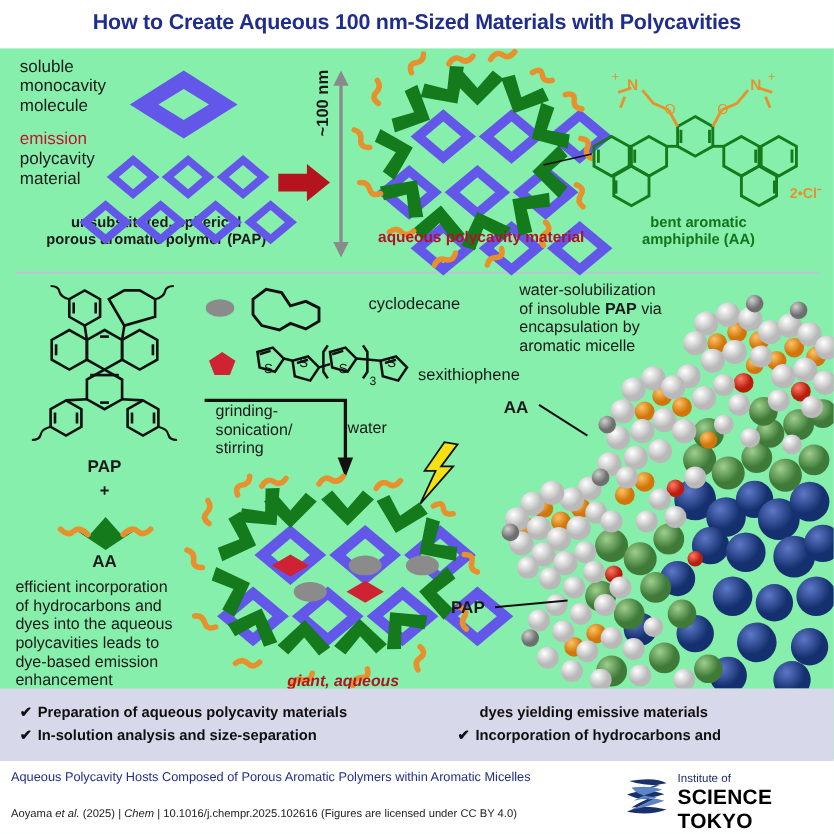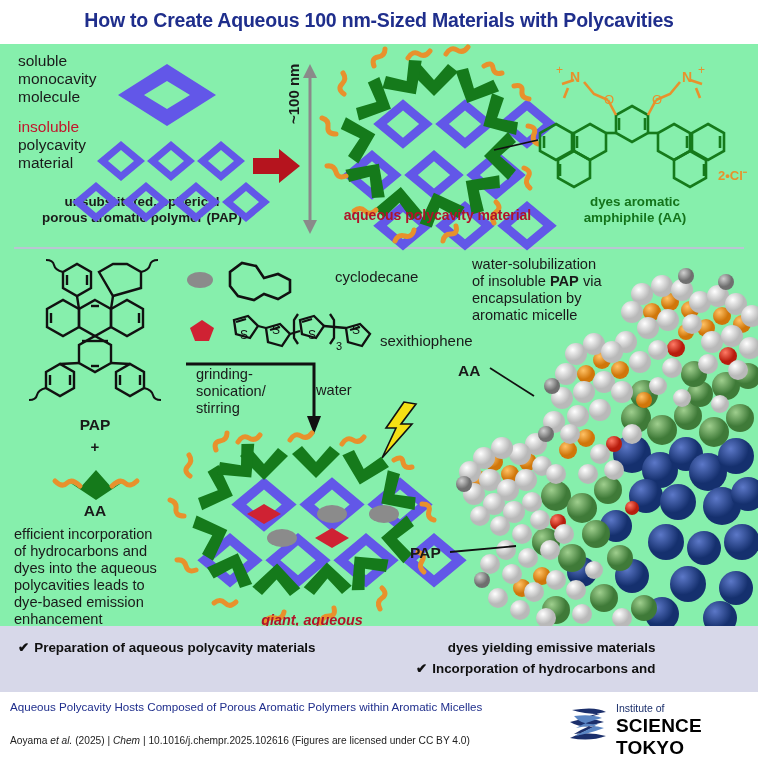--- a/index.html
+++ b/index.html
@@ -28,21 +28,21 @@
   .red{color:#c2152b;}
   .darkred{color:#b01329;}
   .green{color:#14731b;}
 
   
   svg{display:block;overflow:visible;}
   .abs{position:absolute;}
 
   
   .bullets{position:absolute;left:0;top:626px;width:758px;height:66px;background:#d7d8e9;}
-  .bullet-col{position:absolute;font-size:13.4px;font-weight:bold;color:#101010;line-height:1.55;text-align:right;}
+  .bullet-col{position:absolute;font-size:13.4px;font-weight:bold;color:#101010;line-height:1.55;}
   .bullet-col span.ck{margin-right:5px;}
 
   
   .footer{position:absolute;left:0;top:692px;width:758px;height:66px;background:#ffffff;}
   .foot-title{position:absolute;left:10px;top:7px;width:540px;font-size:11.6px;font-weight:normal;color:#1f2e8c;line-height:1.32;}
   .foot-cite{position:absolute;left:10px;top:43px;width:560px;font-size:10.2px;color:#222;}
   .foot-cite i{font-style:italic;}
   .logo{position:absolute;left:566px;top:700px;width:182px;height:48px;}
   .logo-txt1{position:absolute;left:50px;top:2px;font-size:10.5px;color:#1b2f6b;}
   .logo-txt2{position:absolute;left:50px;top:15px;font-size:19px;font-weight:bold;color:#000000;letter-spacing:0.2px;}
@@ -56,21 +56,21 @@
     <div class="title-text">How to Create Aqueous 100 nm-Sized Materials with Polycavities</div>
   </div>
 
   <div class="canvas">
 
     <div class="divider"></div>
 
     <div class="txt" style="left:18px;top:8px;font-size:15.5px;">soluble
 monocavity
 molecule</div>
-    <div class="txt red" style="left:18px;top:74px;font-size:15.5px;">insoluble</div>
+    <div class="txt red" style="left:18px;top:74px;font-size:15.5px;">emission</div>
     <div class="txt" style="left:18px;top:92px;font-size:15.5px;">polycavity
 material</div>
     <div class="txt b" style="left:16px;top:150px;width:252px;text-align:center;font-size:13.4px;line-height:1.22;">unsubstituted, spherical
 porous aromatic polymer (PAP)</div>
 
     <svg class="abs" style="left:112px;top:16px;" width="110" height="70" viewBox="0 0 110 70">
       <path d="M55 4 L104 35 L55 66 L6 35 Z M55 21 L78 35 L55 49 L32 35 Z" fill="#6257e8" fill-rule="evenodd"></path>
     </svg>
 
     <svg class="abs" style="left:96px;top:96px;" width="150" height="84" viewBox="0 0 300 168">
@@ -206,21 +206,21 @@
       <text x="92" y="50" font-family="'Liberation Sans',sans-serif" font-size="13" fill="#e8912c">O</text>
       <text x="140" y="50" font-family="'Liberation Sans',sans-serif" font-size="13" fill="#e8912c">O</text>
       <text x="58" y="28" font-family="'Liberation Sans',sans-serif" font-size="14" font-weight="bold" fill="#e8912c">N</text>
       <text x="170" y="28" font-family="'Liberation Sans',sans-serif" font-size="14" font-weight="bold" fill="#e8912c">N</text>
       <text x="44" y="20" font-family="'Liberation Sans',sans-serif" font-size="12" fill="#e8912c">+</text>
       <text x="186" y="20" font-family="'Liberation Sans',sans-serif" font-size="12" fill="#e8912c">+</text>
       <text x="206" y="126" font-family="'Liberation Sans',sans-serif" font-size="13" font-weight="bold" fill="#e8912c">2•Cl⁻</text>
 
       <line x1="-18" y1="96" x2="26" y2="86" stroke="#111" stroke-width="1.6"></line>
     </svg>
-    <div class="txt b green" style="left:560px;top:150px;width:150px;text-align:center;font-size:13.4px;line-height:1.2;">dyes aromatic
+    <div class="txt b green" style="left:560px;top:150px;width:150px;text-align:center;font-size:13.4px;line-height:1.2;">bent aromatic
 amphiphile (AA)</div>
 
     <svg class="abs" style="left:10px;top:212px;" width="170" height="160" viewBox="0 0 170 160">
       <g stroke="#111" stroke-width="2.4" fill="none">
 
         <polygon points="85,44 101,53 101,71 85,80 69,71 69,53"></polygon>
         <polygon points="85,80 101,89 101,107 85,116 69,107 69,89"></polygon>
         <polygon points="69,53 69,71 53,80 37,71 37,53 53,44"></polygon>
         <polygon points="101,53 117,44 133,53 133,71 117,80 101,71"></polygon>
         <line x1="81" y1="50" x2="89" y2="50"></line>
@@ -605,20 +605,21 @@
     <div class="txt b" style="left:410px;top:500px;font-size:15.5px;">PAP</div>
     <svg class="abs" style="left:450px;top:498px;" width="70" height="20" viewBox="0 0 70 20">
       <line x1="0" y1="10" x2="66" y2="4" stroke="#111" stroke-width="1.8"></line>
     </svg>
 
   </div>
 
   <div class="bullets">
     <div class="bullet-col" style="left:18px;top:12px;">
       <div><span class="ck">✔</span><span>Preparation of aqueous polycavity materials</span></div>
+      <div><span class="ck">✔</span><span>In-solution analysis and size-separation</span></div>
     </div>
     <div class="bullet-col" style="left:416px;top:12px;">
       <div style="padding-left:20px;"><span>dyes yielding emissive materials</span></div>
       <div><span class="ck">✔</span><span>Incorporation of hydrocarbons and</span></div>
     </div>
   </div>
 
   <div class="footer">
     <div class="foot-title">Aqueous Polycavity Hosts Composed of Porous Aromatic Polymers within Aromatic Micelles</div>
     <div class="foot-cite"><span>Aoyama</span> <i>et al.</i> <span>(2025) | </span><i>Chem</i><span> | 10.1016/j.chempr.2025.102616 (Figures are licensed under CC BY 4.0)</span></div>

